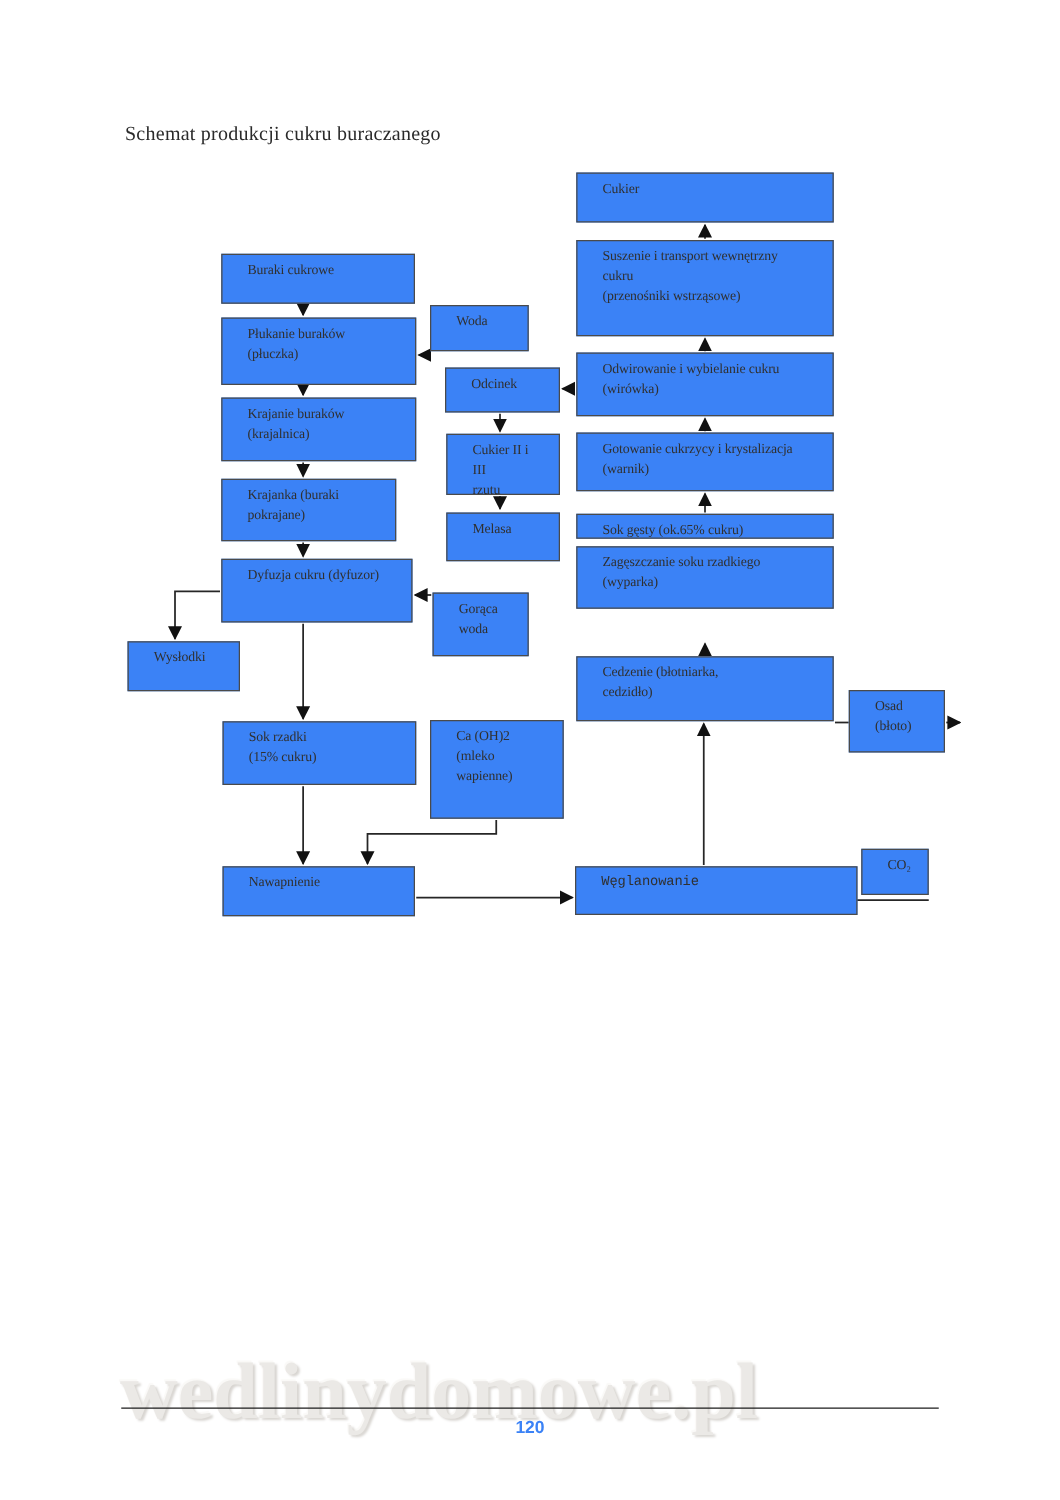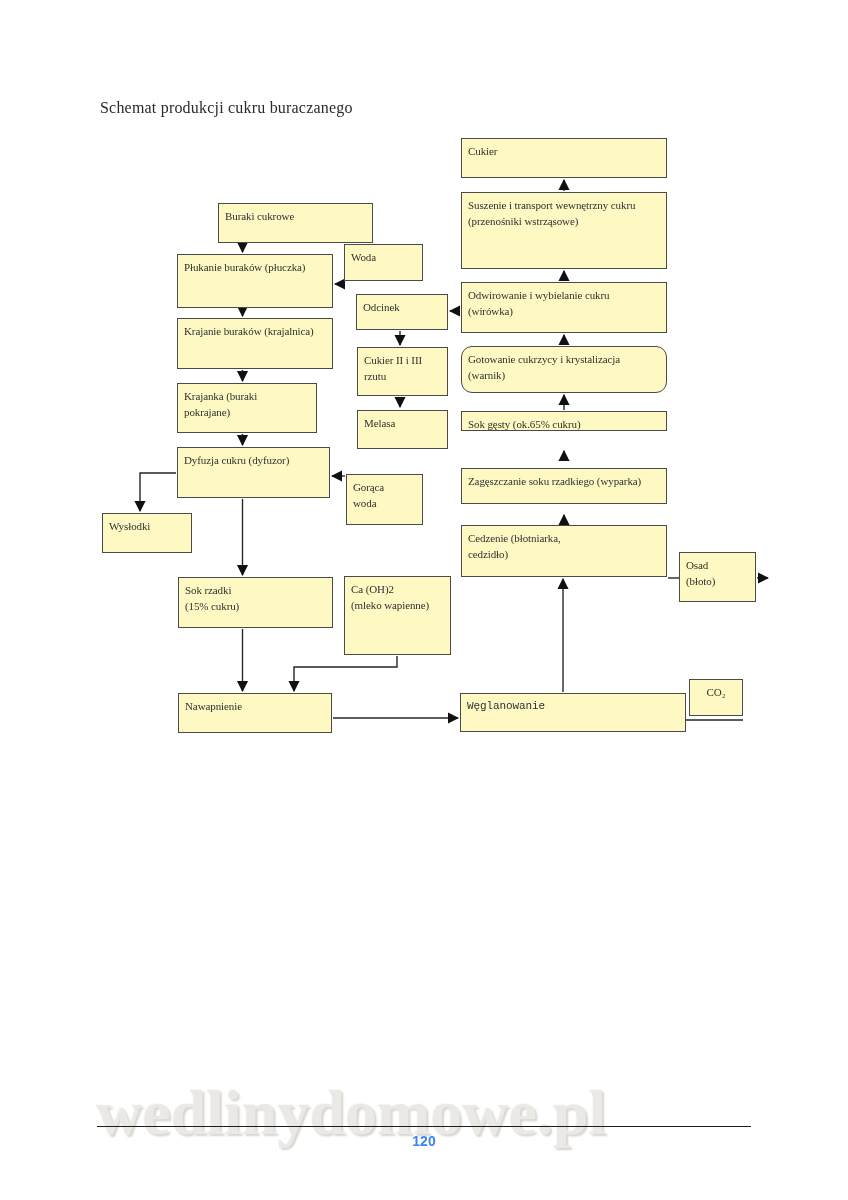--- a/index.html
+++ b/index.html
@@ -13,23 +13,23 @@
   }
   .page-title{
     position:absolute;left:100px;top:99px;
     font-size:16px;color:#2a2a2a;letter-spacing:.2px;
   }
   .flow-svg{position:absolute;left:0;top:0;z-index:2;}
   .flow-svg path{stroke:#262626;stroke-width:1.4;fill:none;}
   .box{
     position:absolute;
     border:1.5px solid #4a4a4a;
-    background:#fef9c3;
+    background:#3b82f6;
     box-sizing:border-box;
-    padding:5px 6px;
+    padding:5px 20px;
     font-size:11px;line-height:1.45;color:#303030;
     letter-spacing:-0.1px;
     white-space:pre-line;
     z-index:3;
   }
   .watermark{
     position:absolute;left:96px;top:1076px;
     z-index:0;
     font-family:Liberation Serif, serif;
     font-weight:bold;font-size:64px;letter-spacing:0px;
@@ -88,21 +88,21 @@
     <path d="M743 720 H669" marker-end="url(#ah)"></path>
 
     <path d="M176 473 H140 V511" marker-end="url(#ah)"></path>
     <path d="M397 656 V667 H294 V691" marker-end="url(#ah)"></path>
     <path d="M563 692 V579" marker-end="url(#ah)"></path>
     <path d="M333 718 H458" marker-end="url(#ah)"></path>
     <path d="M668 578 H679"></path>
     <path d="M757 578 H768" marker-end="url(#ah)"></path>
   </svg>
 
-  <div class="box" style="left:177px;top:203px;width:155px;height:40px;margin-left:41px;">Buraki cukrowe</div>
+  <div class="box" style="left:177px;top:203px;width:155px;height:40px;">Buraki cukrowe</div>
   <div class="box" style="left:177px;top:254px;width:156px;height:54px;">Płukanie buraków (płuczka)</div>
   <div class="box" style="left:177px;top:318px;width:156px;height:51px;">Krajanie buraków (krajalnica)</div>
   <div class="box" style="left:177px;top:383px;width:140px;height:50px;">Krajanka (buraki
 pokrajane)</div>
   <div class="box" style="left:177px;top:447px;width:153px;height:51px;">Dyfuzja cukru (dyfuzor)</div>
   <div class="box" style="left:102px;top:513px;width:90px;height:40px;">Wysłodki</div>
   <div class="box" style="left:178px;top:577px;width:155px;height:51px;">Sok rzadki
 (15% cukru)</div>
   <div class="box" style="left:178px;top:693px;width:154px;height:40px;">Nawapnienie</div>
 
@@ -114,24 +114,24 @@
   <div class="box" style="left:346px;top:474px;width:77px;height:51px;">Gorąca
 woda</div>
   <div class="box" style="left:344px;top:576px;width:107px;height:79px;">Ca (OH)2
 (mleko wapienne)</div>
 
   <div class="box" style="left:461px;top:138px;width:206px;height:40px;">Cukier</div>
   <div class="box" style="left:461px;top:192px;width:206px;height:77px;">Suszenie i transport wewnętrzny cukru
 (przenośniki wstrząsowe)</div>
   <div class="box" style="left:461px;top:282px;width:206px;height:51px;">Odwirowanie i wybielanie cukru
 (wirówka)</div>
-  <div class="box" style="left:461px;top:346px;width:206px;height:47px;border-radius:11px;">Gotowanie cukrzycy i krystalizacja
+  <div class="box" style="left:461px;top:346px;width:206px;height:47px;">Gotowanie cukrzycy i krystalizacja
 (warnik)</div>
   <div class="box" style="left:461px;top:411px;width:206px;height:20px;">Sok gęsty (ok.65% cukru)</div>
-  <div class="box" style="left:461px;top:468px;width:206px;height:36px;">Zagęszczanie soku rzadkiego (wyparka)</div>
+  <div class="box" style="left:461px;top:437px;width:206px;height:50px;">Zagęszczanie soku rzadkiego (wyparka)</div>
   <div class="box" style="left:461px;top:525px;width:206px;height:52px;">Cedzenie (błotniarka,
 cedzidło)</div>
   <div class="box" style="left:460px;top:693px;width:226px;height:39px;font-family:Liberation Mono, monospace;">Węglanowanie</div>
 
   <div class="box" style="left:679px;top:552px;width:77px;height:50px;">Osad
 (błoto)</div>
   <div class="box" style="left:689px;top:679px;width:54px;height:37px;text-align:center;">CO₂</div>
 
   <div class="footer-line"></div>
   <div class="page-number">120</div>

